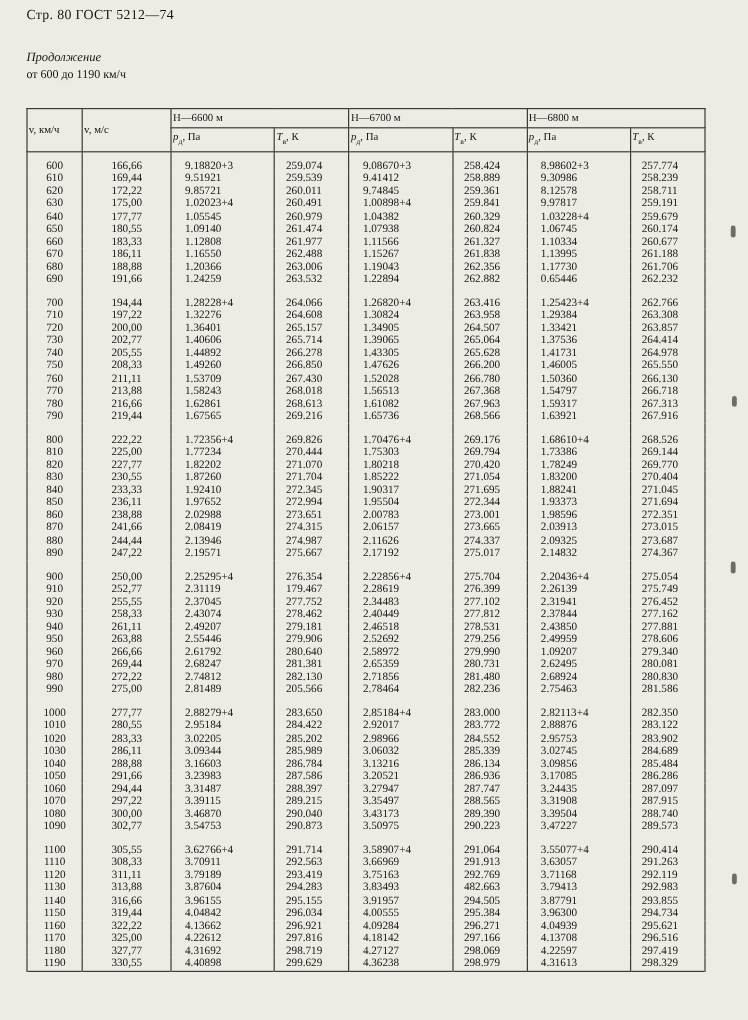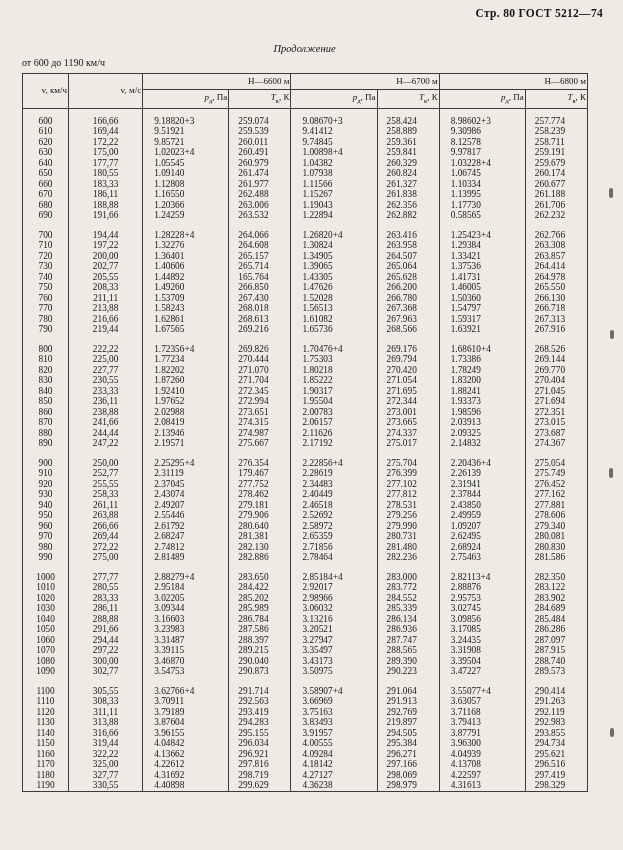--- a/index.html
+++ b/index.html
@@ -5,34 +5,34 @@
   * { box-sizing: border-box; }
   html, body { margin: 0; padding: 0; }
   body {
     width: 623px; height: 850px;
     background: #edebe3;
     font-family: "Liberation Serif", serif;
     color: #161616;
     overflow: hidden;
   }
   .page { position: relative; width: 623px; height: 850px; padding: 7px 20px 0 22px; }
-  .header-left { font-weight: bold; font-size: 11.5px; letter-spacing: .3px; text-align: right; }
-  .continuation { text-align: center; font-style: italic; font-size: 10.5px; margin-top: 24px; padding-right: 16px; }
-  .range-label { font-size: 10px; margin-top: 3px; margin-bottom: 5px; }
+  .header-left { font-weight: normal; font-size: 11.5px; letter-spacing: .3px; }
+  .continuation { text-align: left; font-style: italic; font-size: 10.5px; margin-top: 24px; padding-right: 16px; }
+  .range-label { font-size: 10px; margin-top: 3px; margin-bottom: 22px; }
 
   table.data { border-collapse: collapse; table-layout: fixed; width: 566px;
                border: 1px solid #3b3b3b; }
   col.c0 { width: 46px; } col.c1 { width: 74px; }
   col.c2, col.c4, col.c6 { width: 86px; }
   col.c3, col.c5, col.c7 { width: 62px; }
 
   thead th {
     border: 1px solid #3b3b3b;
     font-weight: normal; font-size: 9px;
-    text-align: right; padding: 2px 1px;
+    text-align: left; padding: 2px 1px;
     line-height: 11px;
   }
   thead th.vcol { }
   thead th sub { font-size: 6.5px; }
   thead th i { font-style: italic; }
 
   tbody td {
     border-left: 1px solid #3b3b3b; border-right: 1px solid #3b3b3b;
     border-top: none; border-bottom: none;
     font-size: 9.3px; line-height: 10.5px; padding: 0;
@@ -178,21 +178,21 @@
           <td class="a6">1.17730</td>
           <td class="a7">261.706</td>
         </tr>
         <tr>
           <td class="a0">690</td>
           <td class="a1">191,66</td>
           <td class="a2">1.24259</td>
           <td class="a3">263.532</td>
           <td class="a4">1.22894</td>
           <td class="a5">262.882</td>
-          <td class="a6">0.58565</td>
+          <td class="a6">0.65446</td>
           <td class="a7">262.232</td>
         </tr>
         <tr class="gap-row">
           <td class="a0"></td>
           <td class="a1"></td>
           <td class="a2"></td>
           <td class="a3"></td>
           <td class="a4"></td>
           <td class="a5"></td>
           <td class="a6"></td>
@@ -235,21 +235,21 @@
           <td class="a3">265.714</td>
           <td class="a4">1.39065</td>
           <td class="a5">265.064</td>
           <td class="a6">1.37536</td>
           <td class="a7">264.414</td>
         </tr>
         <tr>
           <td class="a0">740</td>
           <td class="a1">205,55</td>
           <td class="a2">1.44892</td>
-          <td class="a3">165.764</td>
+          <td class="a3">266.278</td>
           <td class="a4">1.43305</td>
           <td class="a5">265.628</td>
           <td class="a6">1.41731</td>
           <td class="a7">264.978</td>
         </tr>
         <tr>
           <td class="a0">750</td>
           <td class="a1">208,33</td>
           <td class="a2">1.49260</td>
           <td class="a3">266.850</td>
@@ -505,21 +505,21 @@
           <td class="a3">282.130</td>
           <td class="a4">2.71856</td>
           <td class="a5">281.480</td>
           <td class="a6">2.68924</td>
           <td class="a7">280.830</td>
         </tr>
         <tr>
           <td class="a0">990</td>
           <td class="a1">275,00</td>
           <td class="a2">2.81489</td>
-          <td class="a3">282.886</td>
+          <td class="a3">205.566</td>
           <td class="a4">2.78464</td>
           <td class="a5">282.236</td>
           <td class="a6">2.75463</td>
           <td class="a7">281.586</td>
         </tr>
         <tr class="gap-row">
           <td class="a0"></td>
           <td class="a1"></td>
           <td class="a2"></td>
           <td class="a3"></td>
@@ -667,21 +667,21 @@
           <td class="a5">292.769</td>
           <td class="a6">3.71168</td>
           <td class="a7">292.119</td>
         </tr>
         <tr>
           <td class="a0">1130</td>
           <td class="a1">313,88</td>
           <td class="a2">3.87604</td>
           <td class="a3">294.283</td>
           <td class="a4">3.83493</td>
-          <td class="a5">219.897</td>
+          <td class="a5">482.663</td>
           <td class="a6">3.79413</td>
           <td class="a7">292.983</td>
         </tr>
         <tr>
           <td class="a0">1140</td>
           <td class="a1">316,66</td>
           <td class="a2">3.96155</td>
           <td class="a3">295.155</td>
           <td class="a4">3.91957</td>
           <td class="a5">294.505</td>

